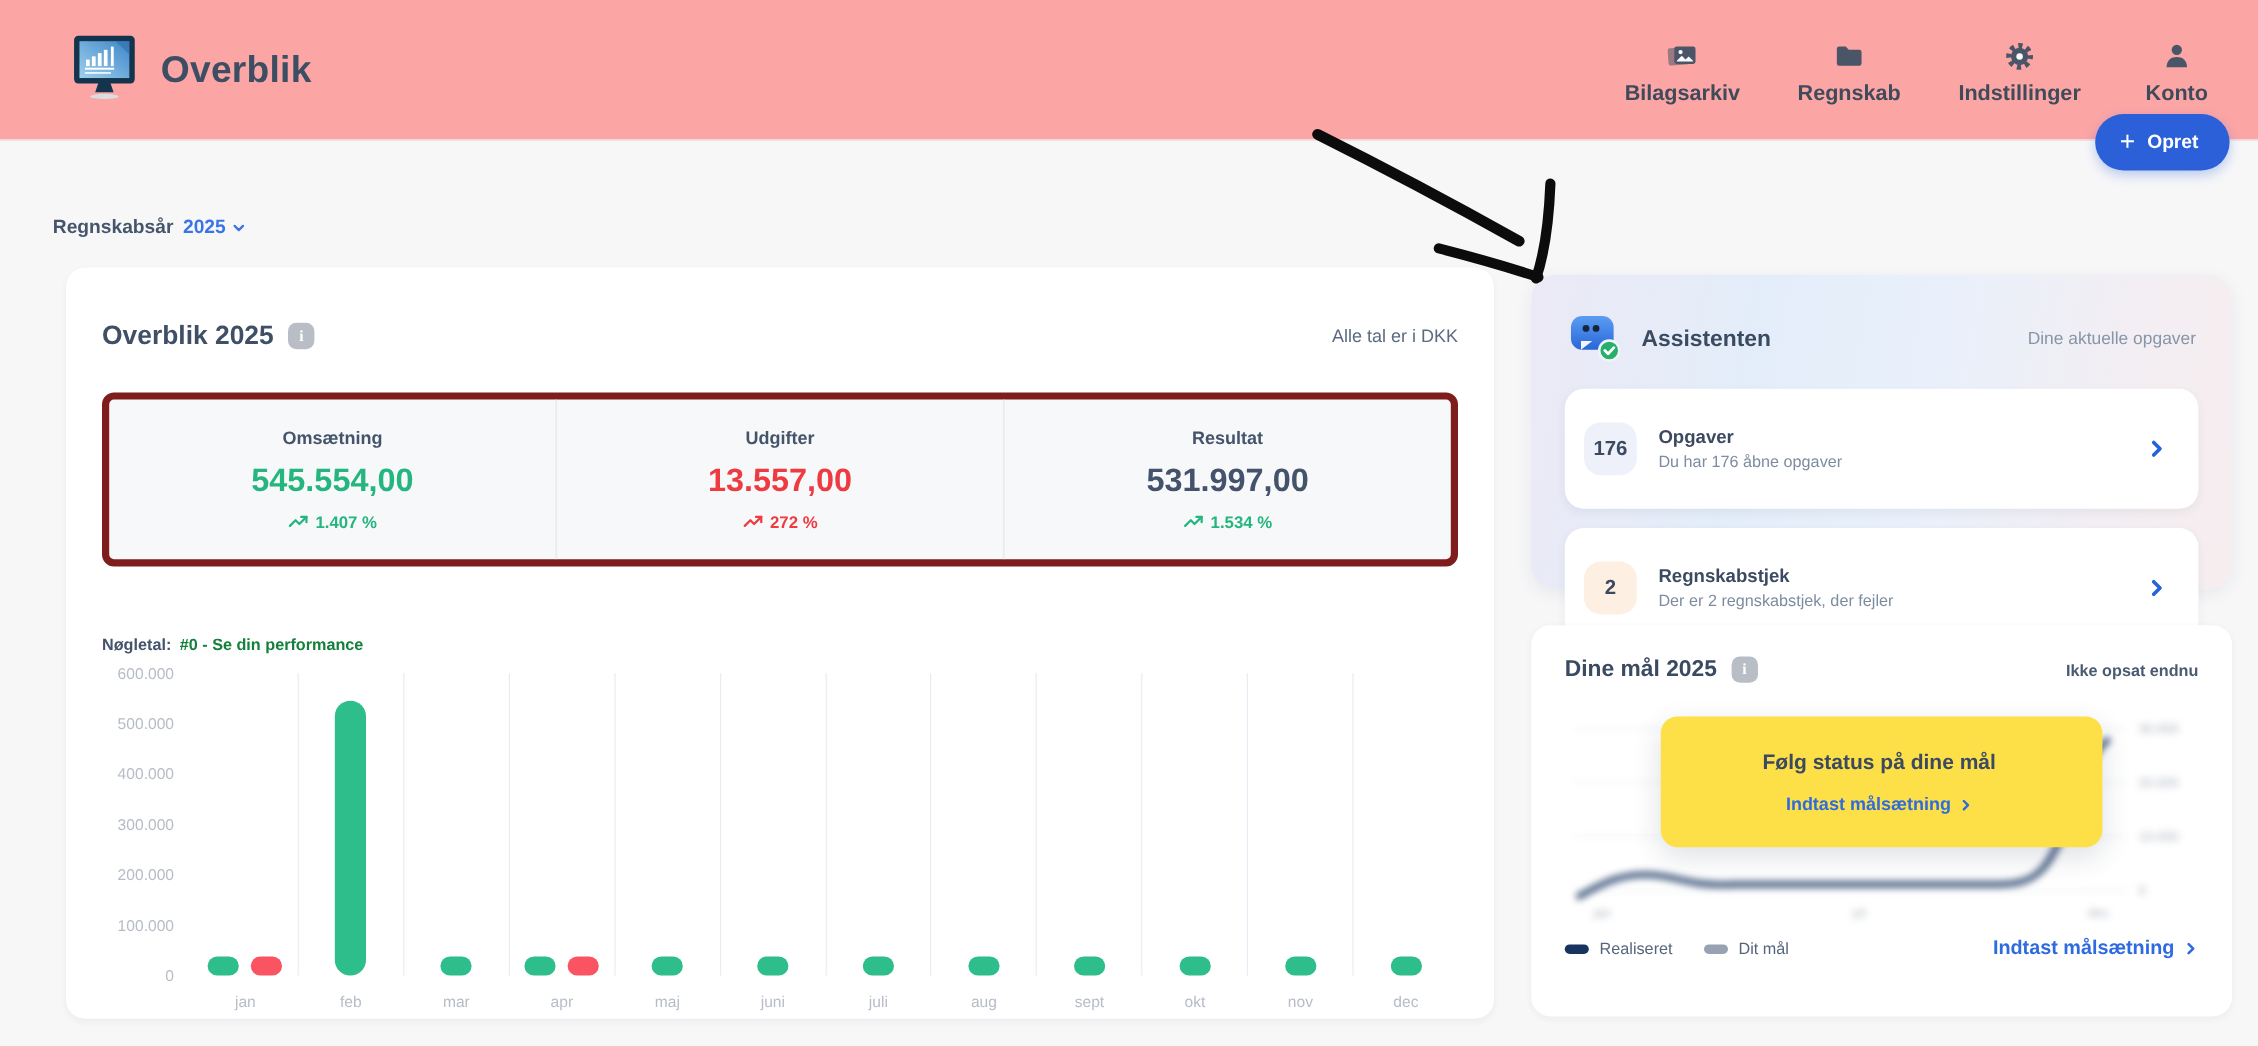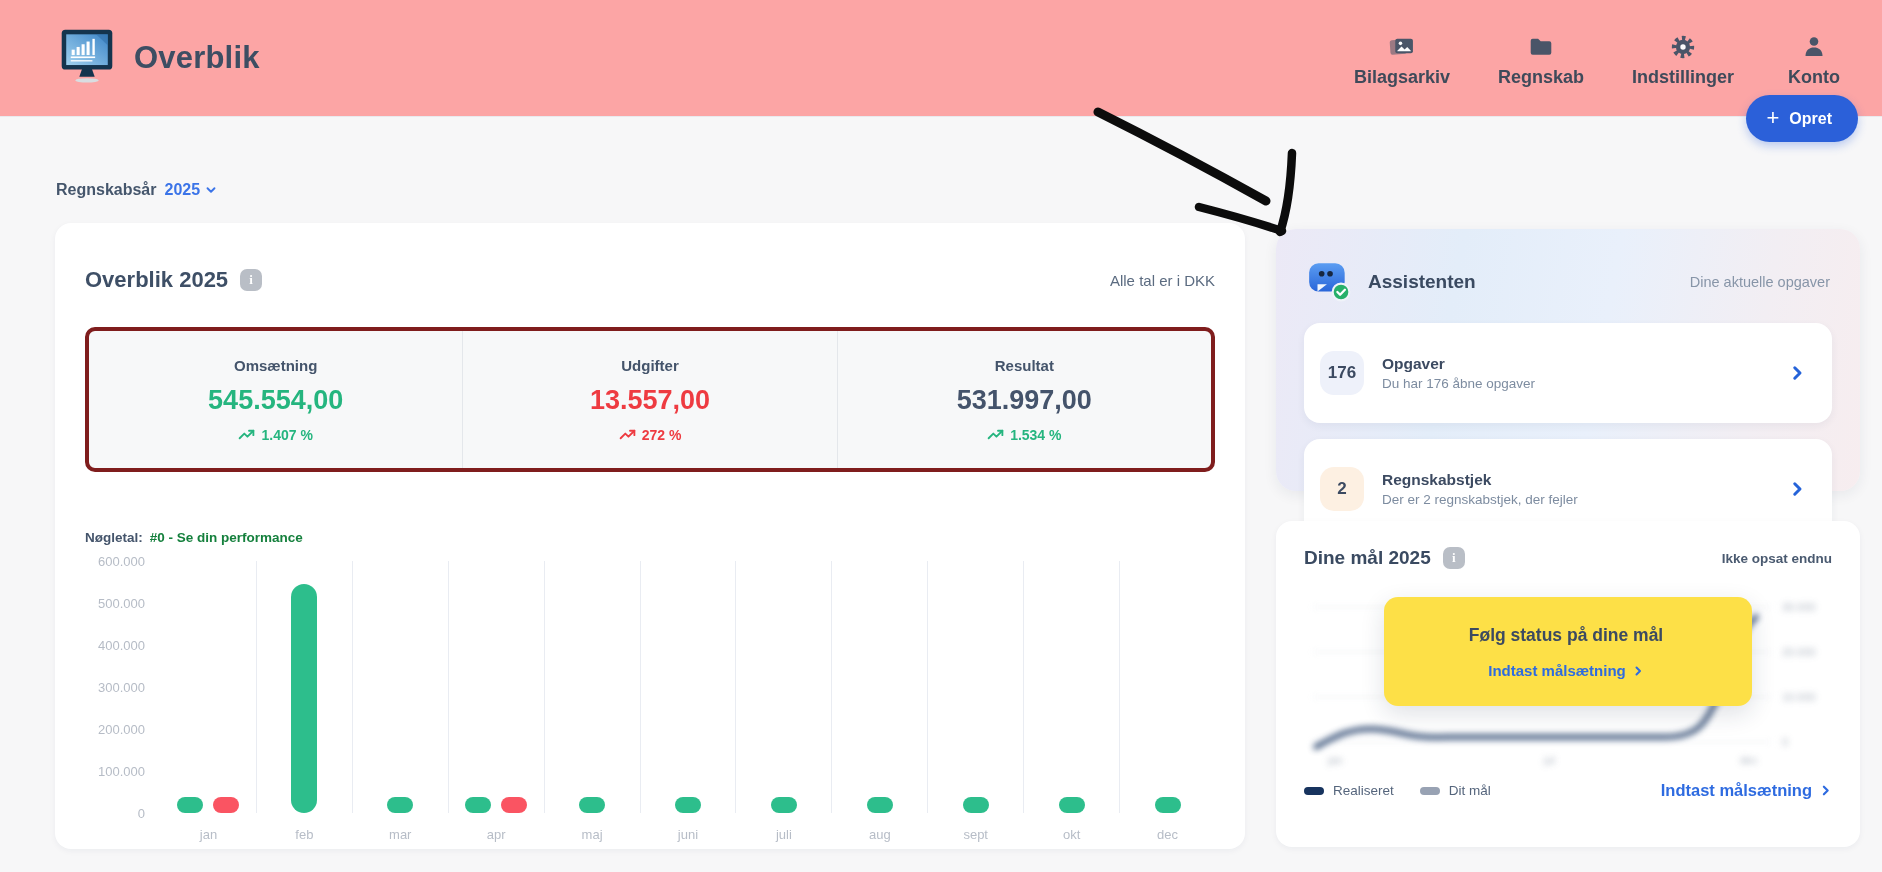--- a/index.html
+++ b/index.html
@@ -16,38 +16,38 @@
   .nav-item { display:flex; flex-direction:column; align-items:center; gap:7px; cursor:pointer; min-width:64px; }
   .nav-item svg { display:block; }
   .nav-label { font-size:18px; font-weight:700; color:#3f4a5a; }
   .create-btn { position:absolute; right:24px; top:95px; height:47px; padding:0 26px 0 20px;
             background:#2b60d9; color:#fff; border:none; border-radius:24px; display:flex;
             align-items:center; gap:10px; font-size:16px; font-weight:700; cursor:pointer;
             box-shadow:0 4px 10px rgba(43,96,217,.3); z-index:5; font-family:inherit; }
   .plus { font-size:22px; font-weight:400; line-height:1; margin-top:-2px; }
 
   
-  .year-row { display:flex; align-items:center; gap:8px; padding:64px 0 0 56px; }
+  .year-row { display:flex; align-items:center; gap:8px; padding:64px 0 0 44px; }
   .year-label { font-size:16px; font-weight:700; color:#45566c; }
   .year-value { font-size:16px; font-weight:700; color:#3b74e8; cursor:pointer; display:flex; align-items:center; gap:4px; }
 
   
   .content { display:flex; gap:31px; padding:24px 22px 0 55px; align-items:flex-start; }
   .card { background:#fff; border-radius:16px; box-shadow:0 2px 6px rgba(25,39,70,.05); }
   .main-card { width:1190px; height:626px; padding:30px 30px 0 30px; position:relative; }
 
   .card-head { display:flex; align-items:center; padding:14px 0 0 0; }
   .card-title { font-size:22px; font-weight:800; color:#3e4f66; }
   .info-icon { width:22px; height:22px; border-radius:7px; background:#b9bec6; color:#fff;
             display:inline-flex; align-items:center; justify-content:center; font-size:13px;
             font-weight:800; margin-left:12px; cursor:pointer; font-family:"Liberation Serif", serif; }
   .card-note { margin-left:auto; font-size:15px; color:#5b6b80; }
 
   
-  .stats { display:flex; background:#f7f8f9; border:4px solid #7f1d1d; border-radius:10px;
+  .stats { display:flex; background:#f7f8f9; border:6px solid #7f1d1d; border-radius:10px;
            margin-top:34px; height:145px; }
   .stat { flex:1; display:flex; flex-direction:column; align-items:center; justify-content:center; gap:11px; }
   .stat + .stat { border-left:1px solid #e4e7eb; }
   .stat-label { font-size:15px; font-weight:700; color:#44546b; }
   .stat-value { font-size:27px; font-weight:800; }
   .stat-trend { font-size:14px; font-weight:700; display:flex; align-items:center; gap:6px; }
   .c-green { color:#25b57f; } .c-red { color:#ee3b41; } .c-dark { color:#44536b; }
 
   
   .keyfig { display:flex; align-items:center; gap:7px; margin-top:58px; }
@@ -315,20 +315,26 @@
             <div class="month-col">
               <div class="bars">
                 <div class="bar" style="height: 16px; background: rgb(45, 190, 140);"></div>
               </div>
               <span class="month-label">okt</span>
             </div>
             <div class="month-col">
               <div class="bars">
                 <div class="bar" style="height: 16px; background: rgb(45, 190, 140);"></div>
               </div>
+              <span class="month-label">nov</span>
+            </div>
+            <div class="month-col">
+              <div class="bars">
+                <div class="bar" style="height: 16px; background: rgb(45, 190, 140);"></div>
+              </div>
               <span class="month-label">dec</span>
             </div>
           </div>
       </div>
     </div>
 
     <div class="right-col">
 
       <div class="assist-card">
         <div class="assist-head">

